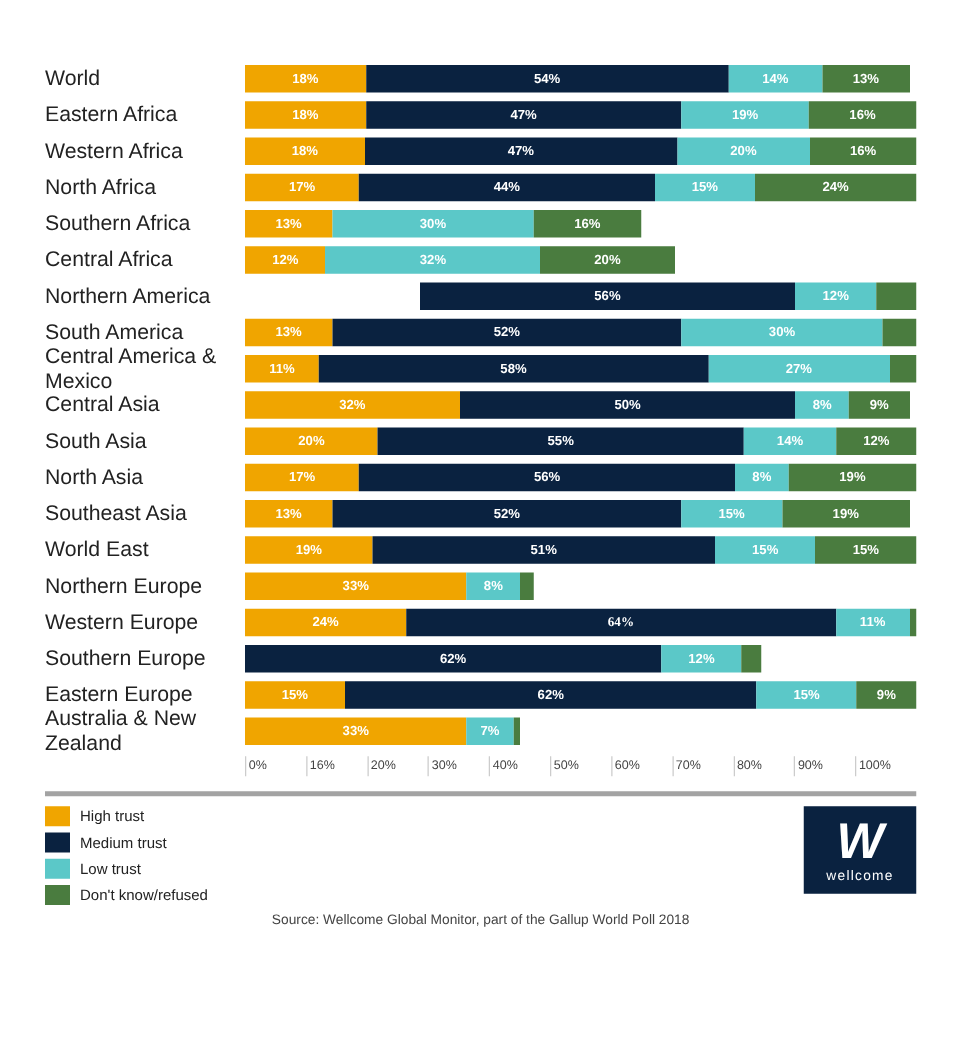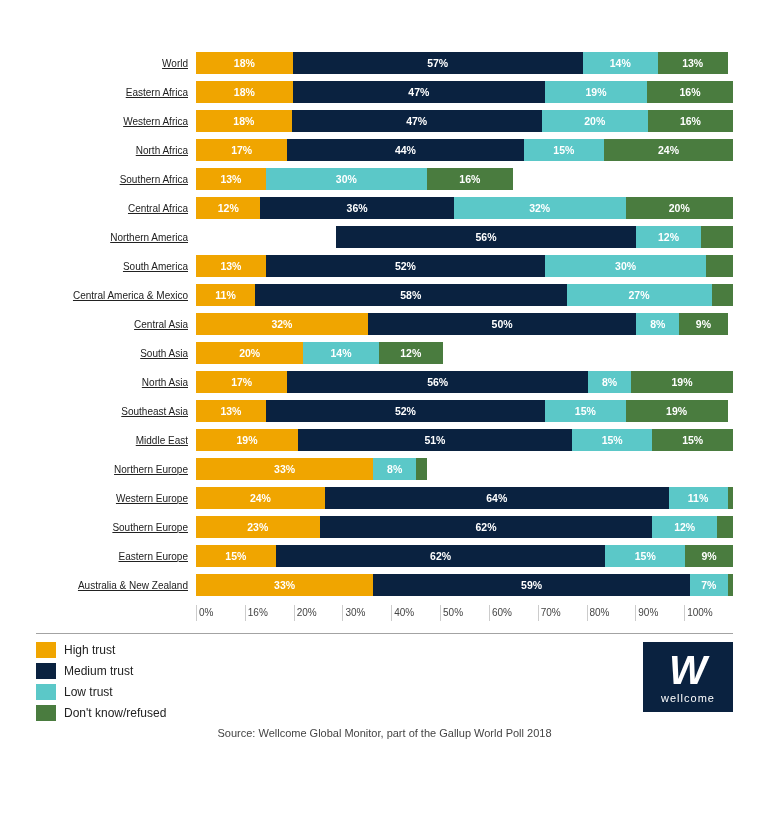--- a/index.html
+++ b/index.html
@@ -38,25 +38,23 @@
     }
     .bar-row {
       display: flex;
       align-items: center;
       margin-bottom: 3px;
       height: 26px;
     }
     .region-label {
       width: 160px;
       min-width: 160px;
-      text-align: right;
-      font-size: 10px;
+      font-size: 17px;
       color: #222;
       padding-right: 8px;
-      text-decoration: underline;
     }
     .bar-track {
       flex: 1;
       display: flex;
       height: 22px;
       position: relative;
     }
     .bar-segment {
       display: flex;
       align-items: center;
@@ -91,21 +89,21 @@
     .x-tick:last-child {
       border-right: none;
     }
 
     .legend-footer {
       display: flex;
       justify-content: space-between;
       align-items: flex-start;
       margin-top: 10px;
       padding-top: 8px;
-      border-top: 1px solid #a3a3a3;
+      border-top: 4px solid #a3a3a3;
     }
     .legend-items {
       display: flex;
       flex-direction: column;
       gap: 5px;
     }
     .legend-item {
       display: flex;
       align-items: center;
       gap: 8px;
@@ -162,21 +160,21 @@
 <div class="chart-container">
   <div class="chart-title"></div>
   <div class="chart-subtitle"></div>
   <div class="chart-source-top"></div>
 
   <div class="chart-area" id="chart-rows">
   <div class="bar-row">
         <div class="region-label">World</div>
         <div class="bar-track">
           <div class="bar-segment seg-high" style="width: 18%;">18%</div>
-          <div class="bar-segment seg-medium" style="width: 54%;">57%</div>
+          <div class="bar-segment seg-medium" style="width: 54%;">54%</div>
           <div class="bar-segment seg-low" style="width: 14%;">14%</div>
           <div class="bar-segment seg-dontknow" style="width: 13%;">13%</div>
         </div>
       </div>
       <div class="bar-row">
         <div class="region-label">Eastern Africa</div>
         <div class="bar-track">
           <div class="bar-segment seg-high" style="width: 18%;">18%</div>
           <div class="bar-segment seg-medium" style="width: 47%;">47%</div>
           <div class="bar-segment seg-low" style="width: 19%;">19%</div>
@@ -206,21 +204,20 @@
         <div class="bar-track">
           <div class="bar-segment seg-high" style="width: 13%;">13%</div>
           <div class="bar-segment seg-low" style="width: 30%;">30%</div>
           <div class="bar-segment seg-dontknow" style="width: 16%;">16%</div>
         </div>
       </div>
       <div class="bar-row">
         <div class="region-label">Central Africa</div>
         <div class="bar-track">
           <div class="bar-segment seg-high" style="width: 12%;">12%</div>
-          <div class="bar-segment seg-medium" style="width: 36%;">36%</div>
           <div class="bar-segment seg-low" style="width: 32%;">32%</div>
           <div class="bar-segment seg-dontknow" style="width: 20%;">20%</div>
         </div>
       </div>
       <div class="bar-row">
         <div class="region-label">Northern America</div>
         <div class="bar-track">
           <div class="bar-segment seg-high" style="width: 26%; margin-top: 29px;">26%</div>
           <div class="bar-segment seg-medium" style="width: 56%;">56%</div>
           <div class="bar-segment seg-low" style="width: 12%;">12%</div>
@@ -251,20 +248,21 @@
           <div class="bar-segment seg-high" style="width: 32%;">32%</div>
           <div class="bar-segment seg-medium" style="width: 50%;">50%</div>
           <div class="bar-segment seg-low" style="width: 8%;">8%</div>
           <div class="bar-segment seg-dontknow" style="width: 9%;">9%</div>
         </div>
       </div>
       <div class="bar-row">
         <div class="region-label">South Asia</div>
         <div class="bar-track">
           <div class="bar-segment seg-high" style="width: 20%;">20%</div>
+          <div class="bar-segment seg-medium" style="width: 55%;">55%</div>
           <div class="bar-segment seg-low" style="width: 14%;">14%</div>
           <div class="bar-segment seg-dontknow" style="width: 12%;">12%</div>
         </div>
       </div>
       <div class="bar-row">
         <div class="region-label">North Asia</div>
         <div class="bar-track">
           <div class="bar-segment seg-high" style="width: 17%;">17%</div>
           <div class="bar-segment seg-medium" style="width: 56%;">56%</div>
           <div class="bar-segment seg-low" style="width: 8%;">8%</div>
@@ -274,68 +272,66 @@
       <div class="bar-row">
         <div class="region-label">Southeast Asia</div>
         <div class="bar-track">
           <div class="bar-segment seg-high" style="width: 13%;">13%</div>
           <div class="bar-segment seg-medium" style="width: 52%;">52%</div>
           <div class="bar-segment seg-low" style="width: 15%;">15%</div>
           <div class="bar-segment seg-dontknow" style="width: 19%;">19%</div>
         </div>
       </div>
       <div class="bar-row">
-        <div class="region-label">Middle East</div>
+        <div class="region-label">World East</div>
         <div class="bar-track">
           <div class="bar-segment seg-high" style="width: 19%;">19%</div>
           <div class="bar-segment seg-medium" style="width: 51%;">51%</div>
           <div class="bar-segment seg-low" style="width: 15%;">15%</div>
           <div class="bar-segment seg-dontknow" style="width: 15%;">15%</div>
         </div>
       </div>
       <div class="bar-row">
         <div class="region-label">Northern Europe</div>
         <div class="bar-track">
           <div class="bar-segment seg-high" style="width: 33%;">33%</div>
           <div class="bar-segment seg-low" style="width: 8%;">8%</div>
           <div class="bar-segment seg-dontknow" style="width: 2%;"></div>
         </div>
       </div>
       <div class="bar-row">
         <div class="region-label">Western Europe</div>
         <div class="bar-track">
           <div class="bar-segment seg-high" style="width: 24%;">24%</div>
-          <div class="bar-segment seg-medium" style="width: 64%;">64%</div>
+          <div class="bar-segment seg-medium" style="width: 64%; font-family: Liberation Serif, serif;">64%</div>
           <div class="bar-segment seg-low" style="width: 11%;">11%</div>
           <div class="bar-segment seg-dontknow" style="width: 1%;"></div>
         </div>
       </div>
       <div class="bar-row">
         <div class="region-label">Southern Europe</div>
         <div class="bar-track">
-          <div class="bar-segment seg-high" style="width: 23%;">23%</div>
           <div class="bar-segment seg-medium" style="width: 62%;">62%</div>
           <div class="bar-segment seg-low" style="width: 12%;">12%</div>
           <div class="bar-segment seg-dontknow" style="width: 3%;"></div>
         </div>
       </div>
       <div class="bar-row">
         <div class="region-label">Eastern Europe</div>
         <div class="bar-track">
           <div class="bar-segment seg-high" style="width: 15%;">15%</div>
           <div class="bar-segment seg-medium" style="width: 62%;">62%</div>
           <div class="bar-segment seg-low" style="width: 15%;">15%</div>
           <div class="bar-segment seg-dontknow" style="width: 9%;">9%</div>
         </div>
       </div>
       <div class="bar-row">
         <div class="region-label">Australia &amp; New Zealand</div>
         <div class="bar-track">
           <div class="bar-segment seg-high" style="width: 33%;">33%</div>
-          <div class="bar-segment seg-medium" style="width: 59%;">59%</div>
           <div class="bar-segment seg-low" style="width: 7%;">7%</div>
           <div class="bar-segment seg-dontknow" style="width: 1%;"></div>
         </div>
       </div>
     </div>
 
   <div class="x-axis" id="x-axis">
   <div class="x-tick">0%</div>
       <div class="x-tick">16%</div>
       <div class="x-tick">20%</div>

